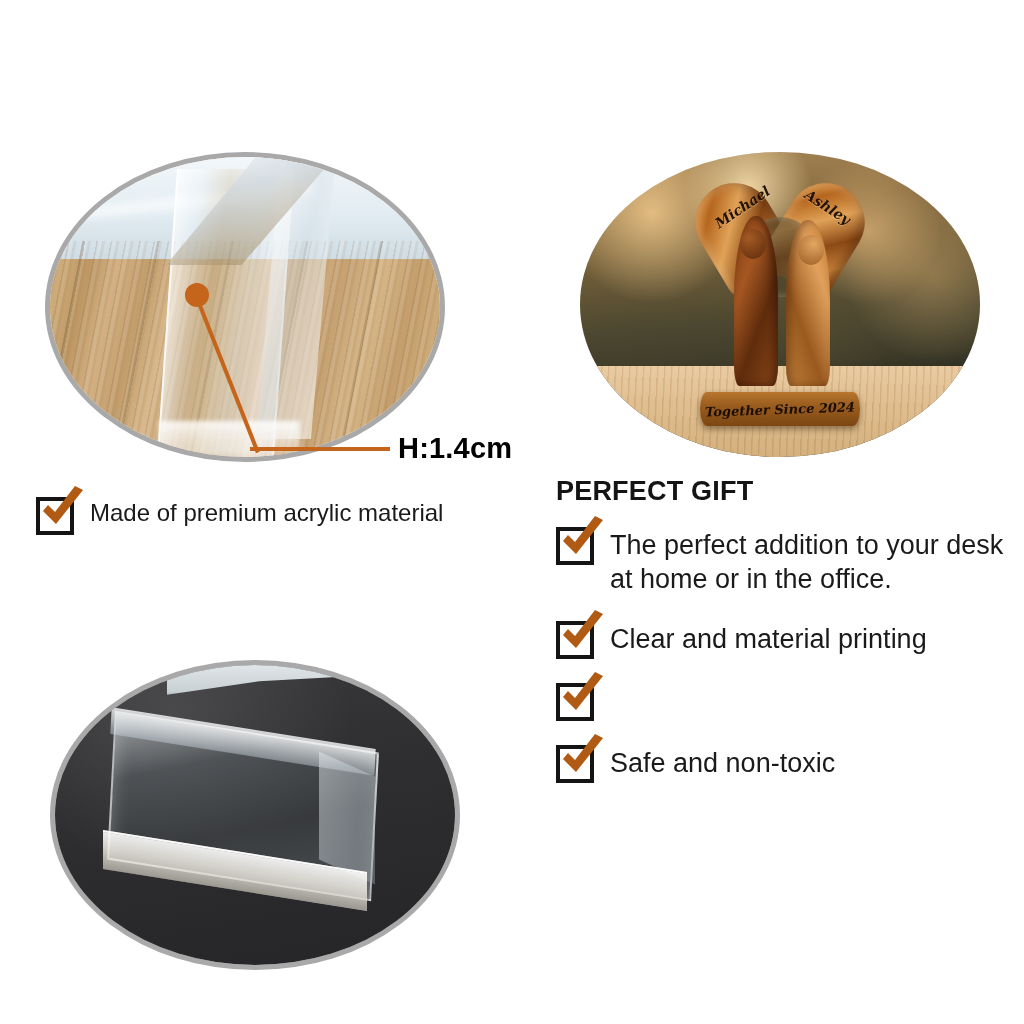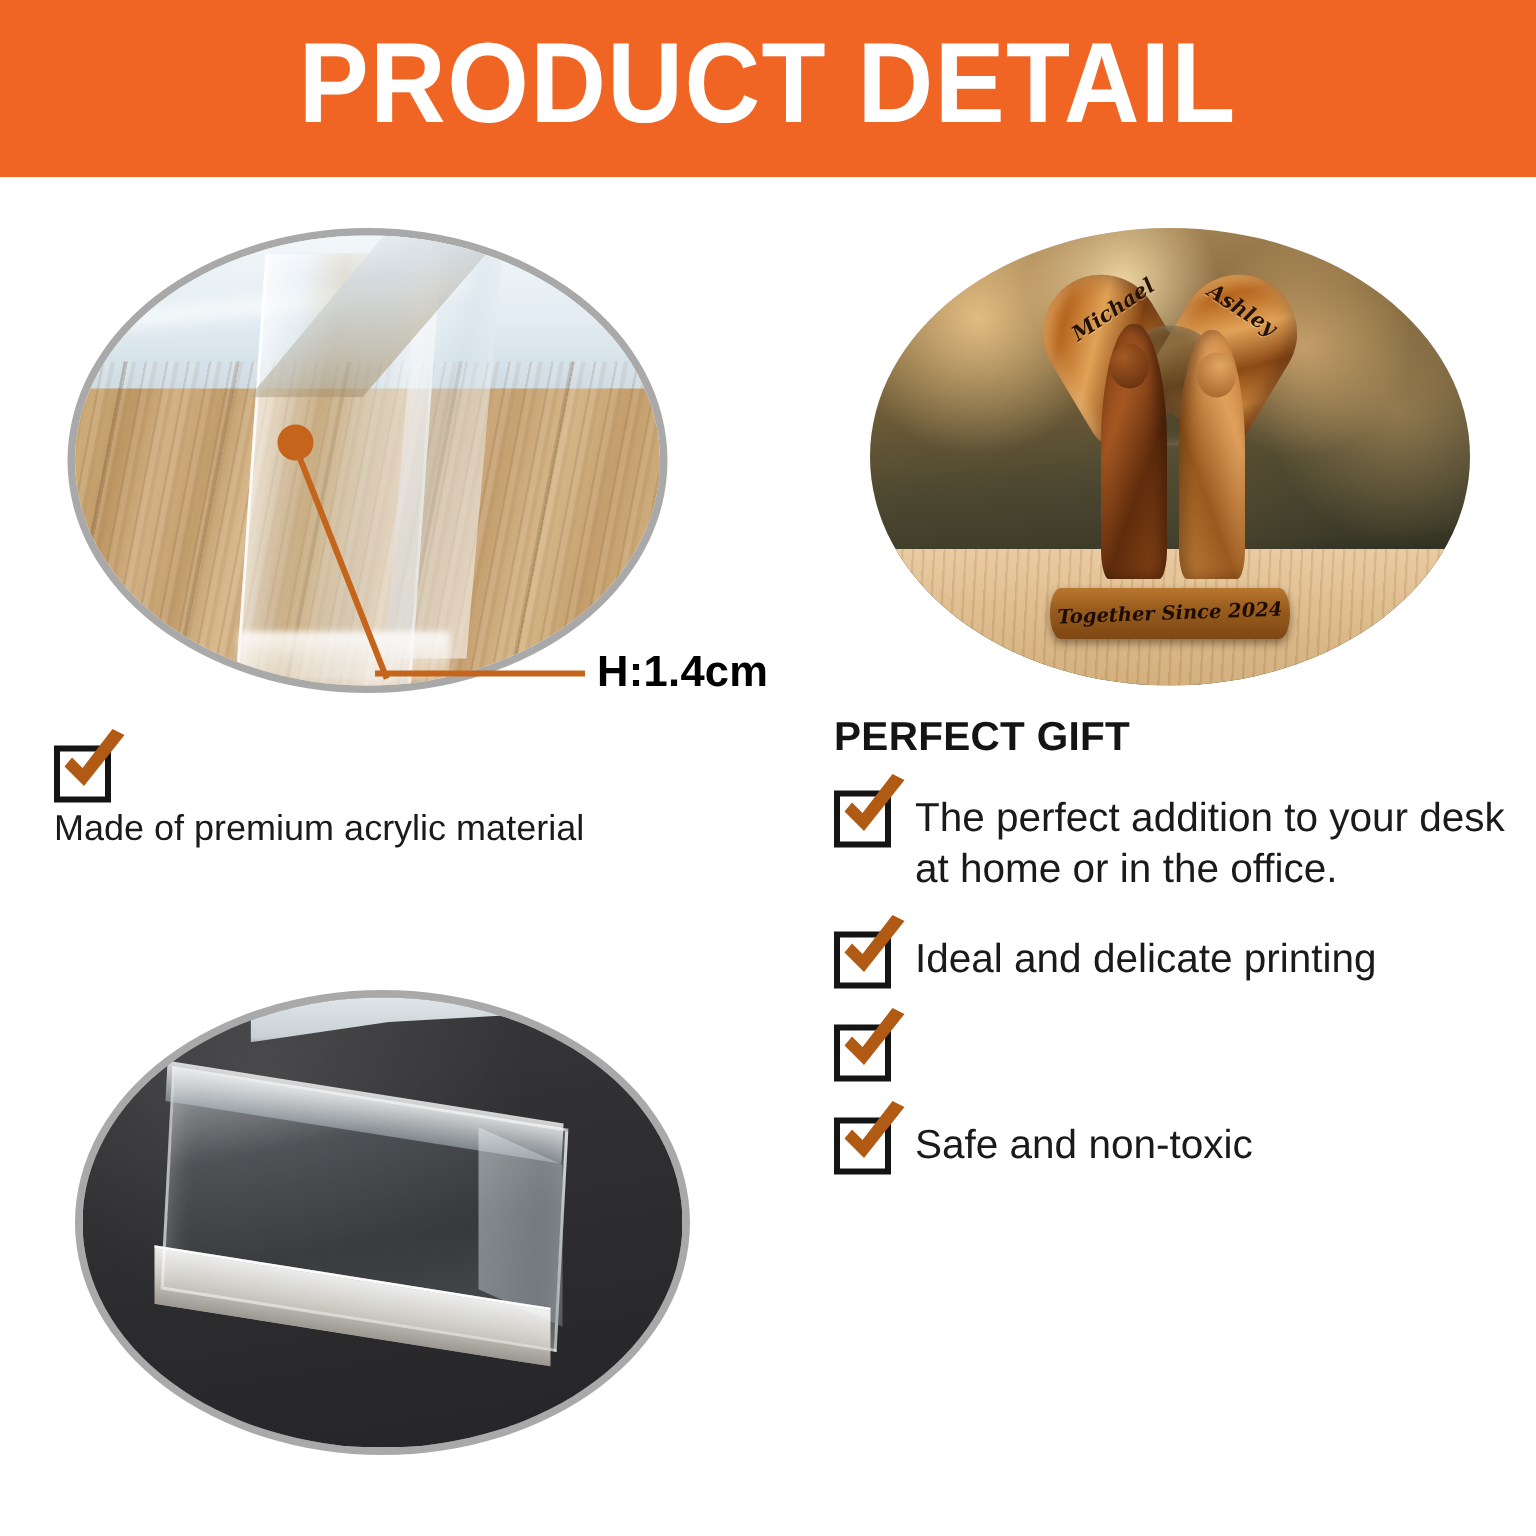--- a/index.html
+++ b/index.html
@@ -429,21 +429,21 @@
   }
 
   .feature-list {
     list-style: none;
   }
   .feature-item {
     display: flex;
     align-items: flex-start;
     margin-bottom: 22px;
   }
-  #section-acrylic .feature-item { margin-bottom: 0; flex-direction: column; }
+  #section-acrylic .feature-item { margin-bottom: 0; }
 
   .checkbox {
     position: relative;
     flex: 0 0 auto;
     width: 38px;
     height: 38px;
     border: 4px solid #141414;
     margin-right: 16px;
     margin-top: 2px;
   }
@@ -461,23 +461,20 @@
     color: #1a1a1a;
     padding-top: 3px;
   }
   #section-acrylic .feature-text { font-size: 24px; }
 </style>
 </head>
 <body>
 
 <div id="page">
 
-  <div class="banner">
-    <div class="banner-title">PRODUCT DETAIL</div>
-  </div>
 
   <div class="oval bordered" id="oval-thickness">
     <div class="scene-wood-floor">
       <div class="wall-sheen"></div>
       <div class="floor-grain"></div>
       <div class="floor-plank-lines"></div>
       <div class="slab-standing"></div>
       <div class="slab-right-face"></div>
       <div class="slab-bevel-top"></div>
       <div class="slab-foot-glow"></div>
@@ -548,21 +545,21 @@
         </span>
         <span class="feature-text">The perfect addition to your desk at home or in the office.</span>
       </li>
 
       <li class="feature-item">
         <span class="checkbox">
           <svg viewBox="0 0 52 52" aria-hidden="true">
             <path d="M7 26 L20 39 L47 5 L39 1 L19 27 L12 20 Z" fill="#b05a14"></path>
           </svg>
         </span>
-        <span class="feature-text">Ideal and delicate printing</span>
+        <span class="feature-text">Clear and material printing</span>
       </li>
 
       <li class="feature-item">
         <span class="checkbox">
           <svg viewBox="0 0 52 52" aria-hidden="true">
             <path d="M7 26 L20 39 L47 5 L39 1 L19 27 L12 20 Z" fill="#b05a14"></path>
           </svg>
         </span>
       </li>
 

